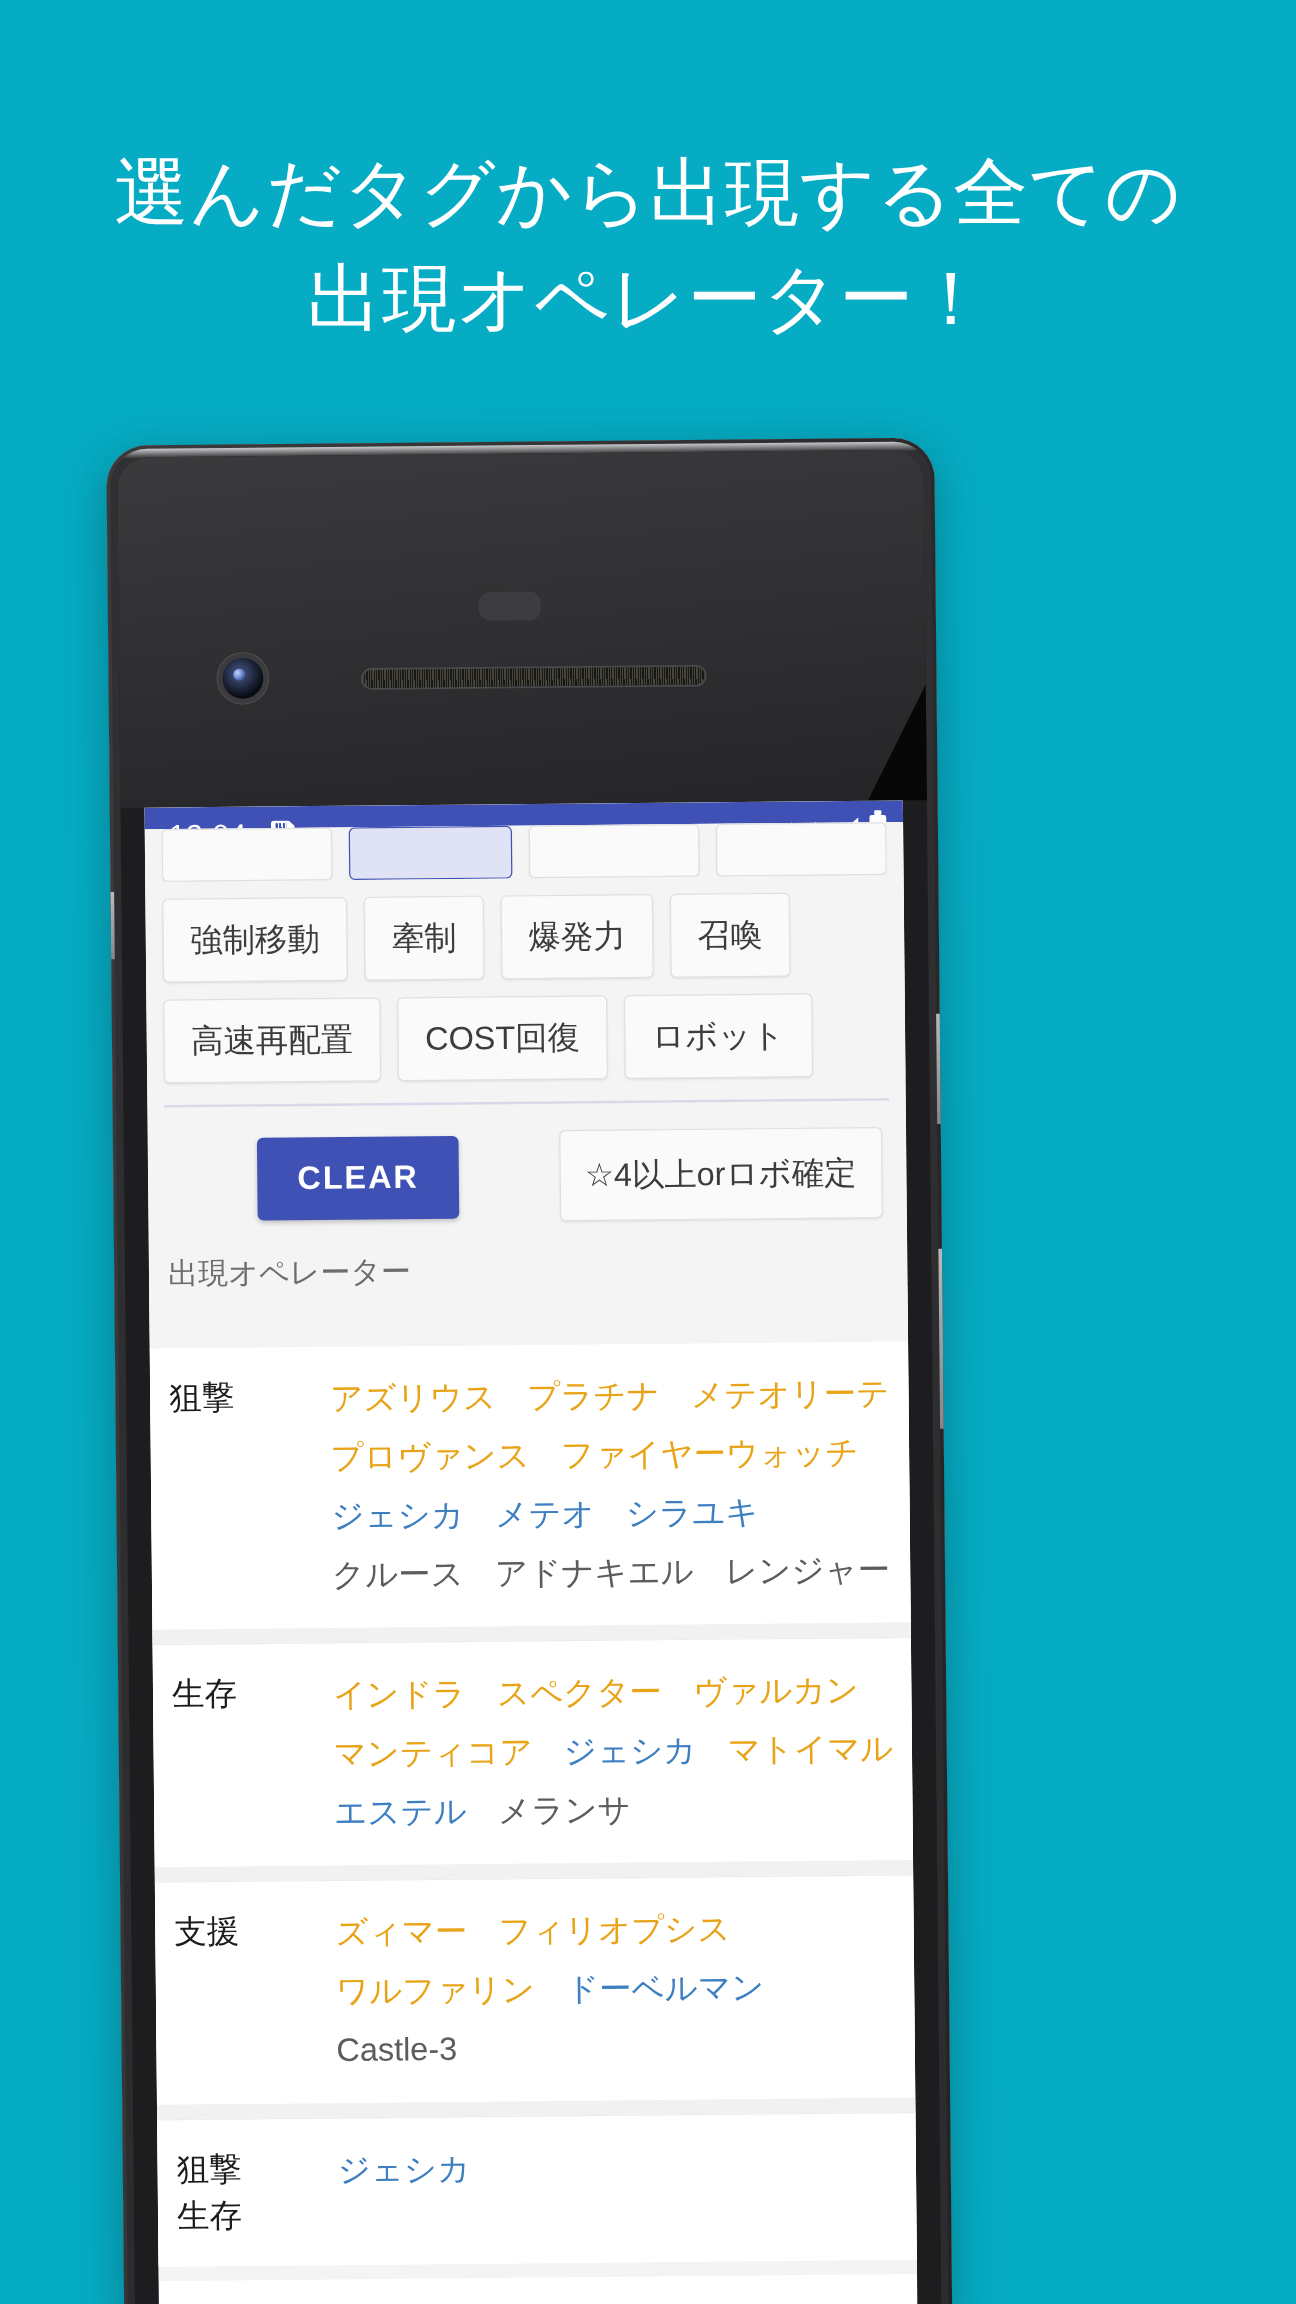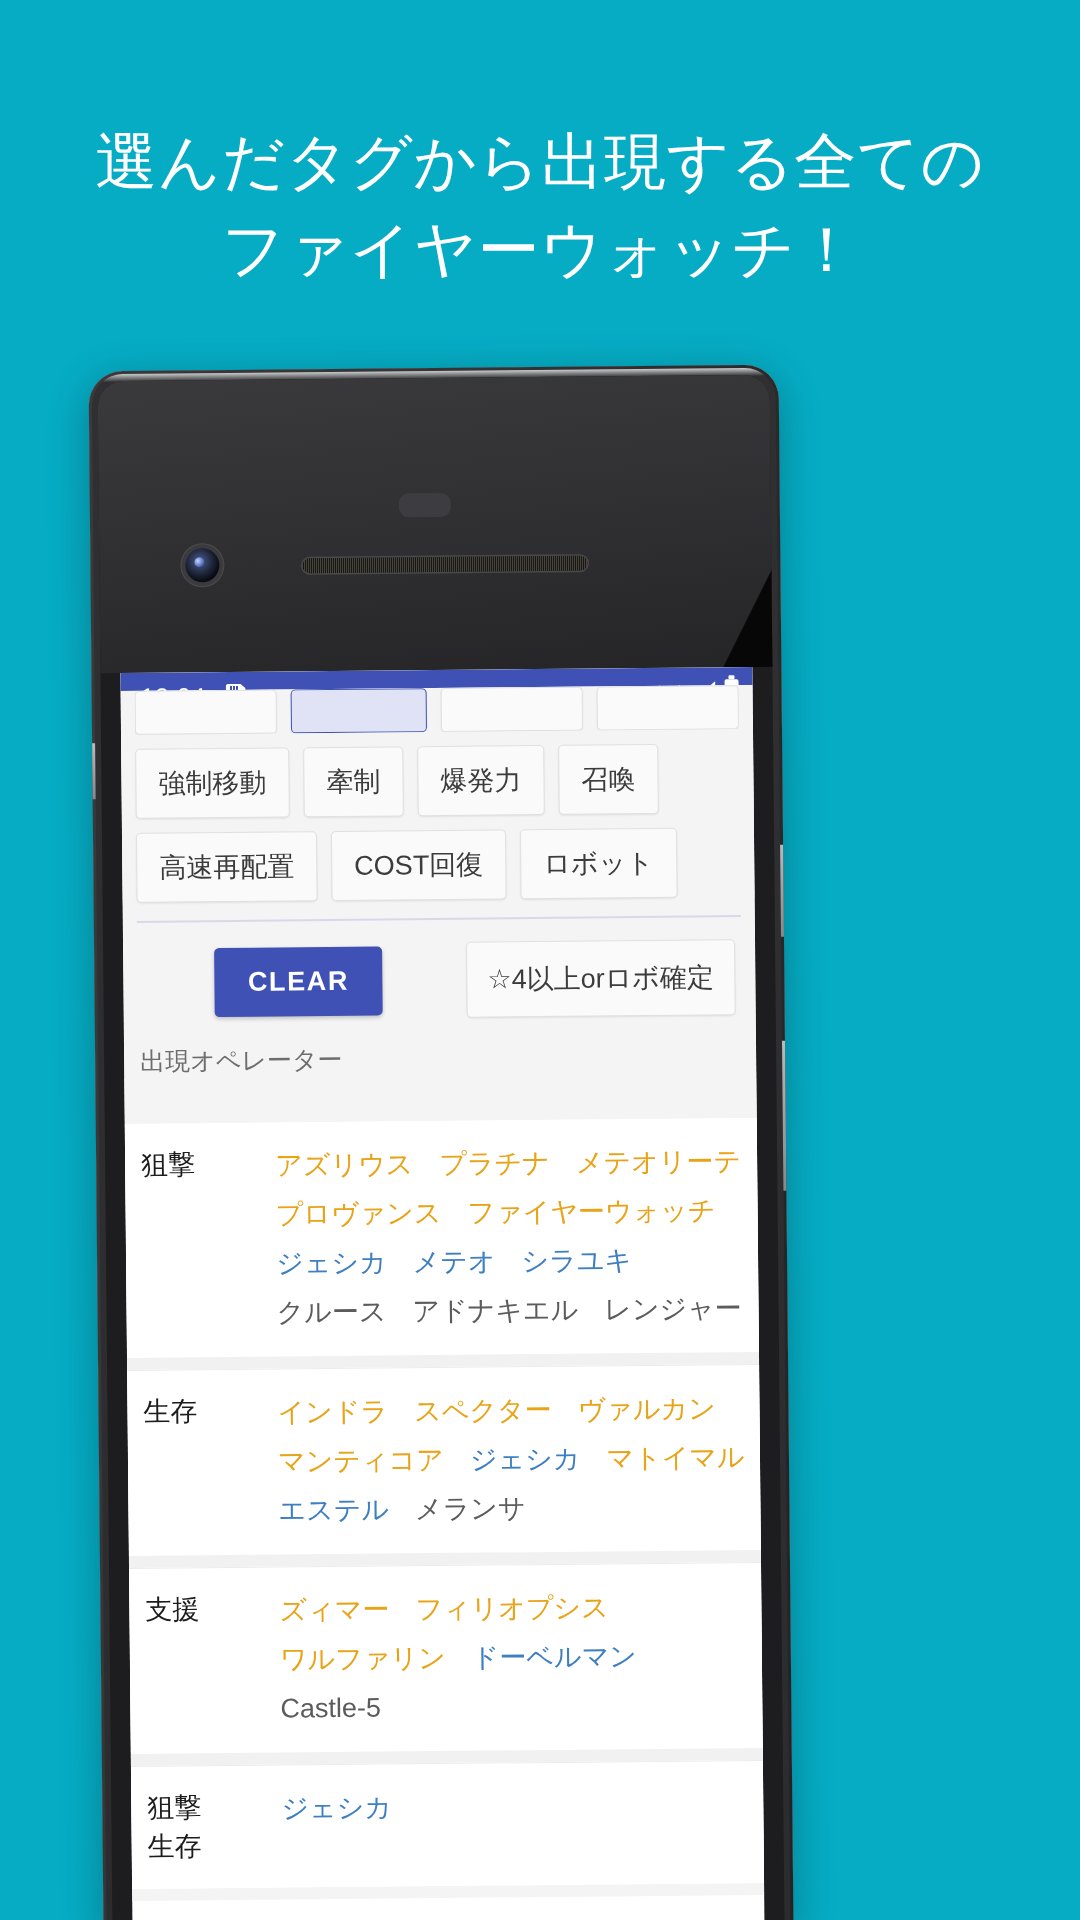--- a/index.html
+++ b/index.html
@@ -248,21 +248,21 @@
   .op.r5 { color: #e8a317; }
   .op.r4 { color: #3d7fc1; }
   .op.r3 { color: #5c5c5c; }
 
   .res-sep { height: 12px; background: #f1f1f1; }
 </style>
 </head>
 <body>
 
 <div class="promo-headline">選んだタグから出現する全ての
-ファイヤーウォッチ！</div>
+出現オペレーター！</div>
 
 <div class="phone">
   <div class="phone-metal"></div>
   <div class="phone-rim"></div>
 
   <div class="btn-power"></div>
   <div class="btn-vol"></div>
   <div class="btn-left"></div>
 
   <div class="phone-face">
@@ -354,21 +354,21 @@
               </div>
             </div>
             <div class="res-sep"></div>
             <div class="res-row">
               <div class="res-tags" style="white-space: pre-line;">支援</div>
               <div class="res-ops">
                 <span class="op r5">ズィマー</span>
                 <span class="op r5">フィリオプシス</span>
                 <span class="op r5">ワルファリン</span>
                 <span class="op r4">ドーベルマン</span>
-                <span class="op r3">Castle-5</span>
+                <span class="op r3">Castle-3</span>
               </div>
             </div>
             <div class="res-sep"></div>
             <div class="res-row">
               <div class="res-tags" style="white-space: pre-line;">狙撃
 生存</div>
               <div class="res-ops">
                 <span class="op r4">ジェシカ</span>
               </div>
             </div>

